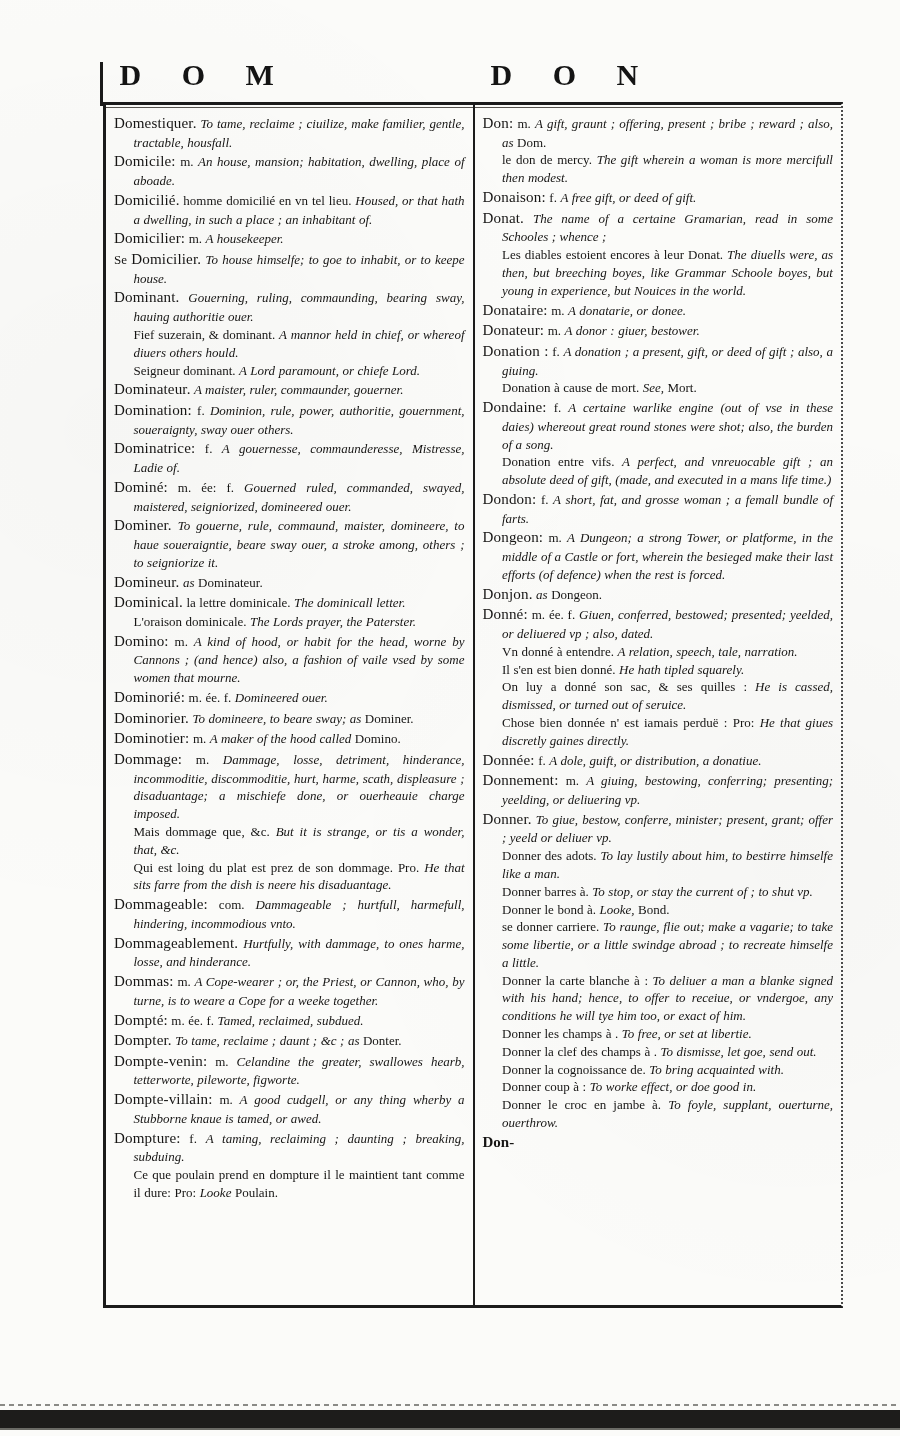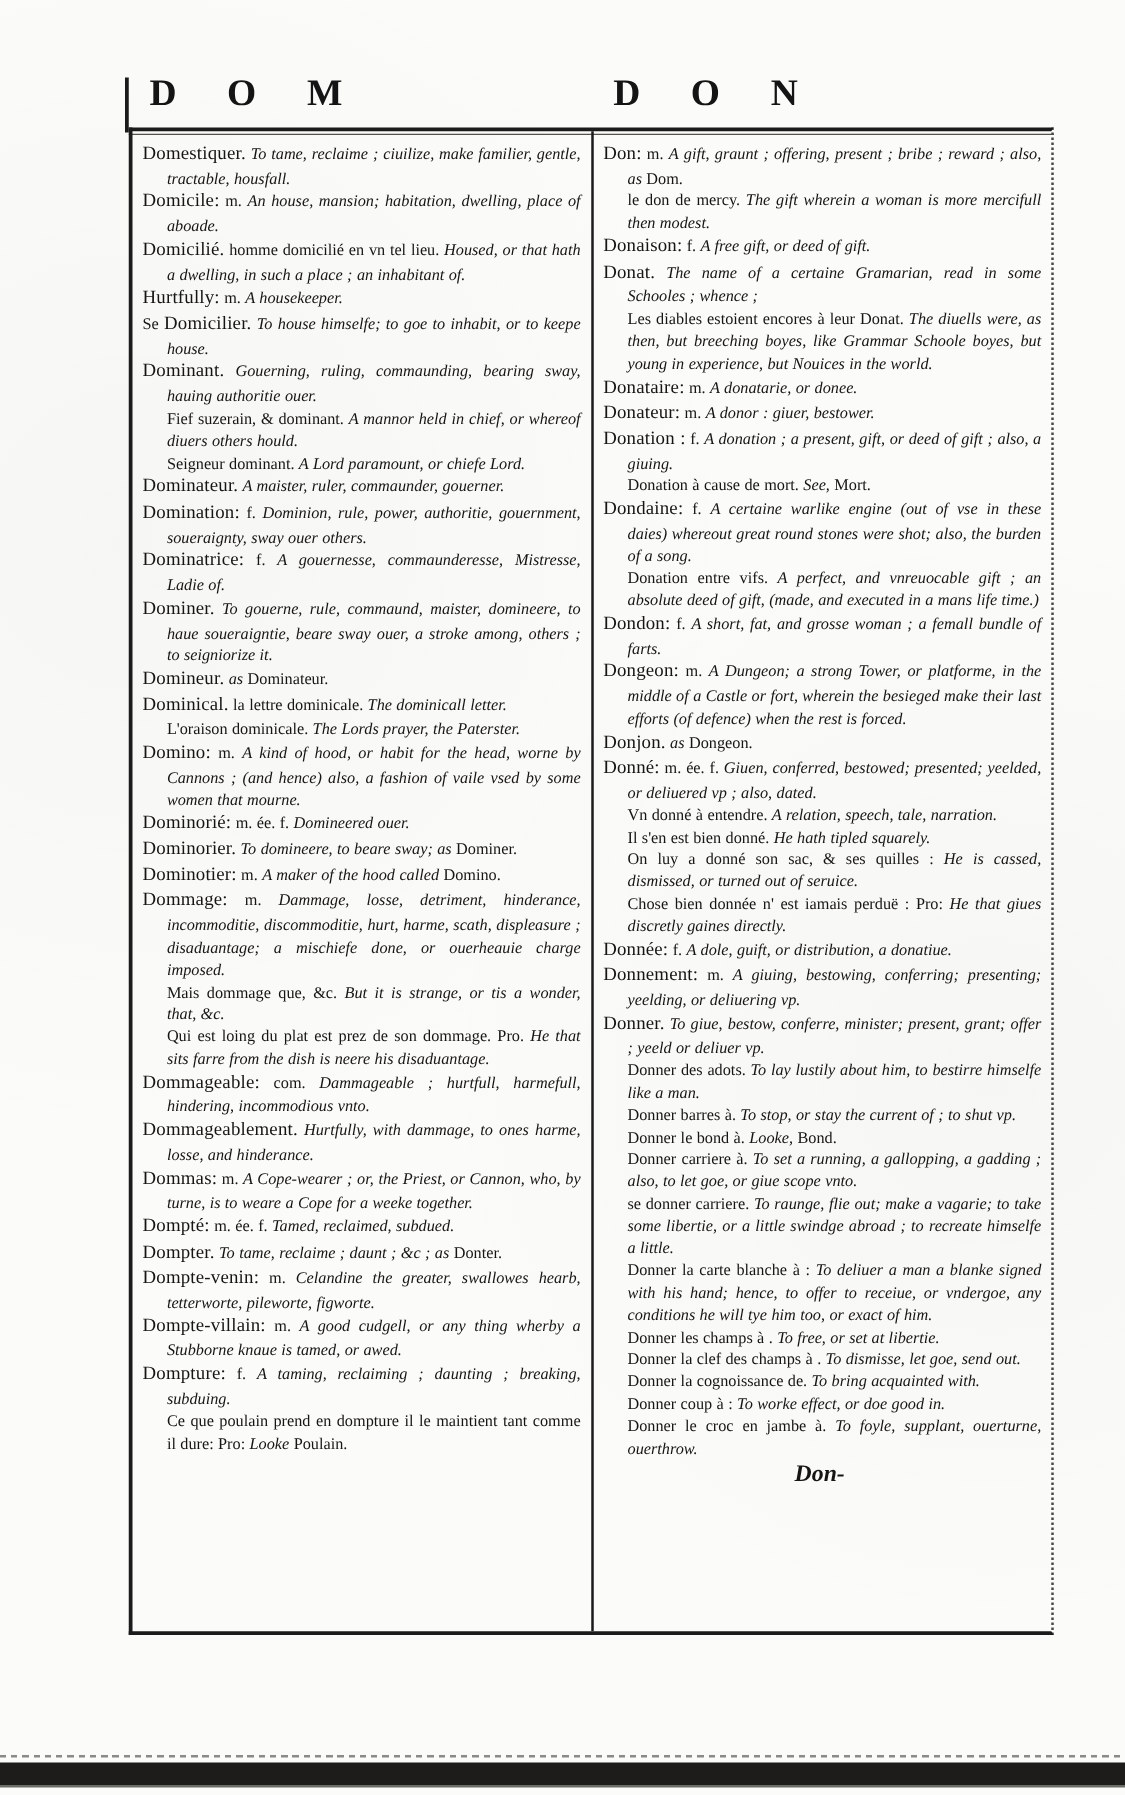--- a/index.html
+++ b/index.html
@@ -43,21 +43,21 @@
     font-size:13px;line-height:1.37;
     text-align:justify;
     padding-left:1.5em;text-indent:-1.5em;
     word-spacing:0.02em;
   }
   .entry.sub{padding-left:1.5em;text-indent:0;}
   .hw{font-size:1.16em;letter-spacing:0.01em;}
   .ro{font-style:normal;}
   .it{font-style:italic;}
   .catchword{
-    margin:2px 4px 0 0;text-align:center;font-size:19px;font-weight:bold;font-style:italic;
+    margin:2px 4px 0 0;text-align:left;font-size:15px;font-weight:bold;
   }
   .bottom-thinline{position:absolute;left:0;top:1404px;width:900px;height:2px;
     background:repeating-linear-gradient(90deg,#8a8a86 0 5px,transparent 5px 9px);}
   .bottom-band{position:absolute;left:0;top:1410px;width:900px;height:18px;background:#1d1c1b;
     box-shadow:0 2px 0 #6b6b66;}
 </style>
 </head>
 <body>
 
 <div class="noise"></div>
@@ -68,28 +68,29 @@
 </div>
 
 <div class="margin-stub"></div>
 <div class="frame-inner-topline"></div>
 
 <div class="frame">
   <div class="col col-left" id="col-left">
       <p class="entry"><span class="hw">Domestiquer.</span><span class="it"> To tame, reclaime ; ciuilize, make familier, gentle, tractable, housfall.</span></p>
       <p class="entry"><span class="hw">Domicile:</span><span class="ro"> m. </span><span class="it">An house, mansion; habitation, dwelling, place of aboade.</span></p>
       <p class="entry"><span class="hw">Domicilié.</span><span class="ro"> homme domicilié en vn tel lieu. </span><span class="it">Housed, or that hath a dwelling, in such a place ; an inhabitant of.</span></p>
-      <p class="entry"><span class="hw">Hurtfully:</span><span class="ro"> m. </span><span class="it">A housekeeper.</span></p>
+      <p class="entry"><span class="hw">Domicilier:</span><span class="ro"> m. </span><span class="it">A housekeeper.</span></p>
       <p class="entry"><span class="ro">Se </span><span class="hw">Domicilier.</span><span class="it"> To house himselfe; to goe to inhabit, or to keepe house.</span></p>
       <p class="entry"><span class="hw">Dominant.</span><span class="it"> Gouerning, ruling, commaunding, bearing sway, hauing authoritie ouer.</span></p>
       <p class="entry sub"><span class="ro">Fief suzerain, &amp; dominant. </span><span class="it">A mannor held in chief, or whereof diuers others hould.</span></p>
       <p class="entry sub"><span class="ro">Seigneur dominant. </span><span class="it">A Lord paramount, or chiefe Lord.</span></p>
       <p class="entry"><span class="hw">Dominateur.</span><span class="it"> A maister, ruler, commaunder, gouerner.</span></p>
       <p class="entry"><span class="hw">Domination:</span><span class="ro"> f. </span><span class="it">Dominion, rule, power, authoritie, gouernment, soueraignty, sway ouer others.</span></p>
       <p class="entry"><span class="hw">Dominatrice:</span><span class="ro"> f. </span><span class="it">A gouernesse, commaunderesse, Mistresse, Ladie of.</span></p>
+      <p class="entry"><span class="hw">Dominé:</span><span class="ro"> m. ée: f. </span><span class="it">Gouerned ruled, commanded, swayed, maistered, seigniorized, domineered ouer.</span></p>
       <p class="entry"><span class="hw">Dominer.</span><span class="it"> To gouerne, rule, commaund, maister, domineere, to haue soueraigntie, beare sway ouer, a stroke among, others ; to seigniorize it.</span></p>
       <p class="entry"><span class="hw">Domineur.</span><span class="it"> as </span><span class="ro">Dominateur.</span></p>
       <p class="entry"><span class="hw">Dominical.</span><span class="ro"> la lettre dominicale. </span><span class="it">The dominicall letter.</span></p>
       <p class="entry sub"><span class="ro">L'oraison dominicale. </span><span class="it">The Lords prayer, the Paterster.</span></p>
       <p class="entry"><span class="hw">Domino:</span><span class="ro"> m. </span><span class="it">A kind of hood, or habit for the head, worne by Cannons ; (and hence) also, a fashion of vaile vsed by some women that mourne.</span></p>
       <p class="entry"><span class="hw">Dominorié:</span><span class="ro"> m. ée. f. </span><span class="it">Domineered ouer.</span></p>
       <p class="entry"><span class="hw">Dominorier.</span><span class="it"> To domineere, to beare sway; as </span><span class="ro">Dominer.</span></p>
       <p class="entry"><span class="hw">Dominotier:</span><span class="ro"> m. </span><span class="it">A maker of the hood called </span><span class="ro">Domino.</span></p>
       <p class="entry"><span class="hw">Dommage:</span><span class="ro"> m. </span><span class="it">Dammage, losse, detriment, hinderance, incommoditie, discommoditie, hurt, harme, scath, displeasure ; disaduantage; a mischiefe done, or ouerheauie charge imposed.</span></p>
       <p class="entry sub"><span class="ro">Mais dommage que, &amp;c. </span><span class="it">But it is strange, or tis a wonder, that, &amp;c.</span></p>
@@ -123,21 +124,20 @@
       <p class="entry sub"><span class="ro">Vn donné à entendre. </span><span class="it">A relation, speech, tale, narration.</span></p>
       <p class="entry sub"><span class="ro">Il s'en est bien donné. </span><span class="it">He hath tipled squarely.</span></p>
       <p class="entry sub"><span class="ro">On luy a donné son sac, &amp; ses quilles : </span><span class="it">He is cassed, dismissed, or turned out of seruice.</span></p>
       <p class="entry sub"><span class="ro">Chose bien donnée n' est iamais perduë : Pro: </span><span class="it">He that giues discretly gaines directly.</span></p>
       <p class="entry"><span class="hw">Donnée:</span><span class="ro"> f. </span><span class="it">A dole, guift, or distribution, a donatiue.</span></p>
       <p class="entry"><span class="hw">Donnement:</span><span class="ro"> m. </span><span class="it">A giuing, bestowing, conferring; presenting; yeelding, or deliuering vp.</span></p>
       <p class="entry"><span class="hw">Donner.</span><span class="it"> To giue, bestow, conferre, minister; present, grant; offer ; yeeld or deliuer vp.</span></p>
       <p class="entry sub"><span class="ro">Donner des adots. </span><span class="it">To lay lustily about him, to bestirre himselfe like a man.</span></p>
       <p class="entry sub"><span class="ro">Donner barres à. </span><span class="it">To stop, or stay the current of ; to shut vp.</span></p>
       <p class="entry sub"><span class="ro">Donner le bond à. </span><span class="it">Looke, </span><span class="ro">Bond.</span></p>
-      <p class="entry sub"><span class="ro">Donner carriere à. </span><span class="it">To set a running, a gallopping, a gadding ; also, to let goe, or giue scope vnto.</span></p>
       <p class="entry sub"><span class="ro">se donner carriere. </span><span class="it">To raunge, flie out; make a vagarie; to take some libertie, or a little swindge abroad ; to recreate himselfe a little.</span></p>
       <p class="entry sub"><span class="ro">Donner la carte blanche à : </span><span class="it">To deliuer a man a blanke signed with his hand; hence, to offer to receiue, or vndergoe, any conditions he will tye him too, or exact of him.</span></p>
       <p class="entry sub"><span class="ro">Donner les champs à . </span><span class="it">To free, or set at libertie.</span></p>
       <p class="entry sub"><span class="ro">Donner la clef des champs à . </span><span class="it">To dismisse, let goe, send out.</span></p>
       <p class="entry sub"><span class="ro">Donner la cognoissance de. </span><span class="it">To bring acquainted with.</span></p>
       <p class="entry sub"><span class="ro">Donner coup à : </span><span class="it">To worke effect, or doe good in.</span></p>
       <p class="entry sub"><span class="ro">Donner le croc en jambe à. </span><span class="it">To foyle, supplant, ouerturne, ouerthrow.</span></p>
       <p class="catchword">Don-</p>
     </div>
 </div>

